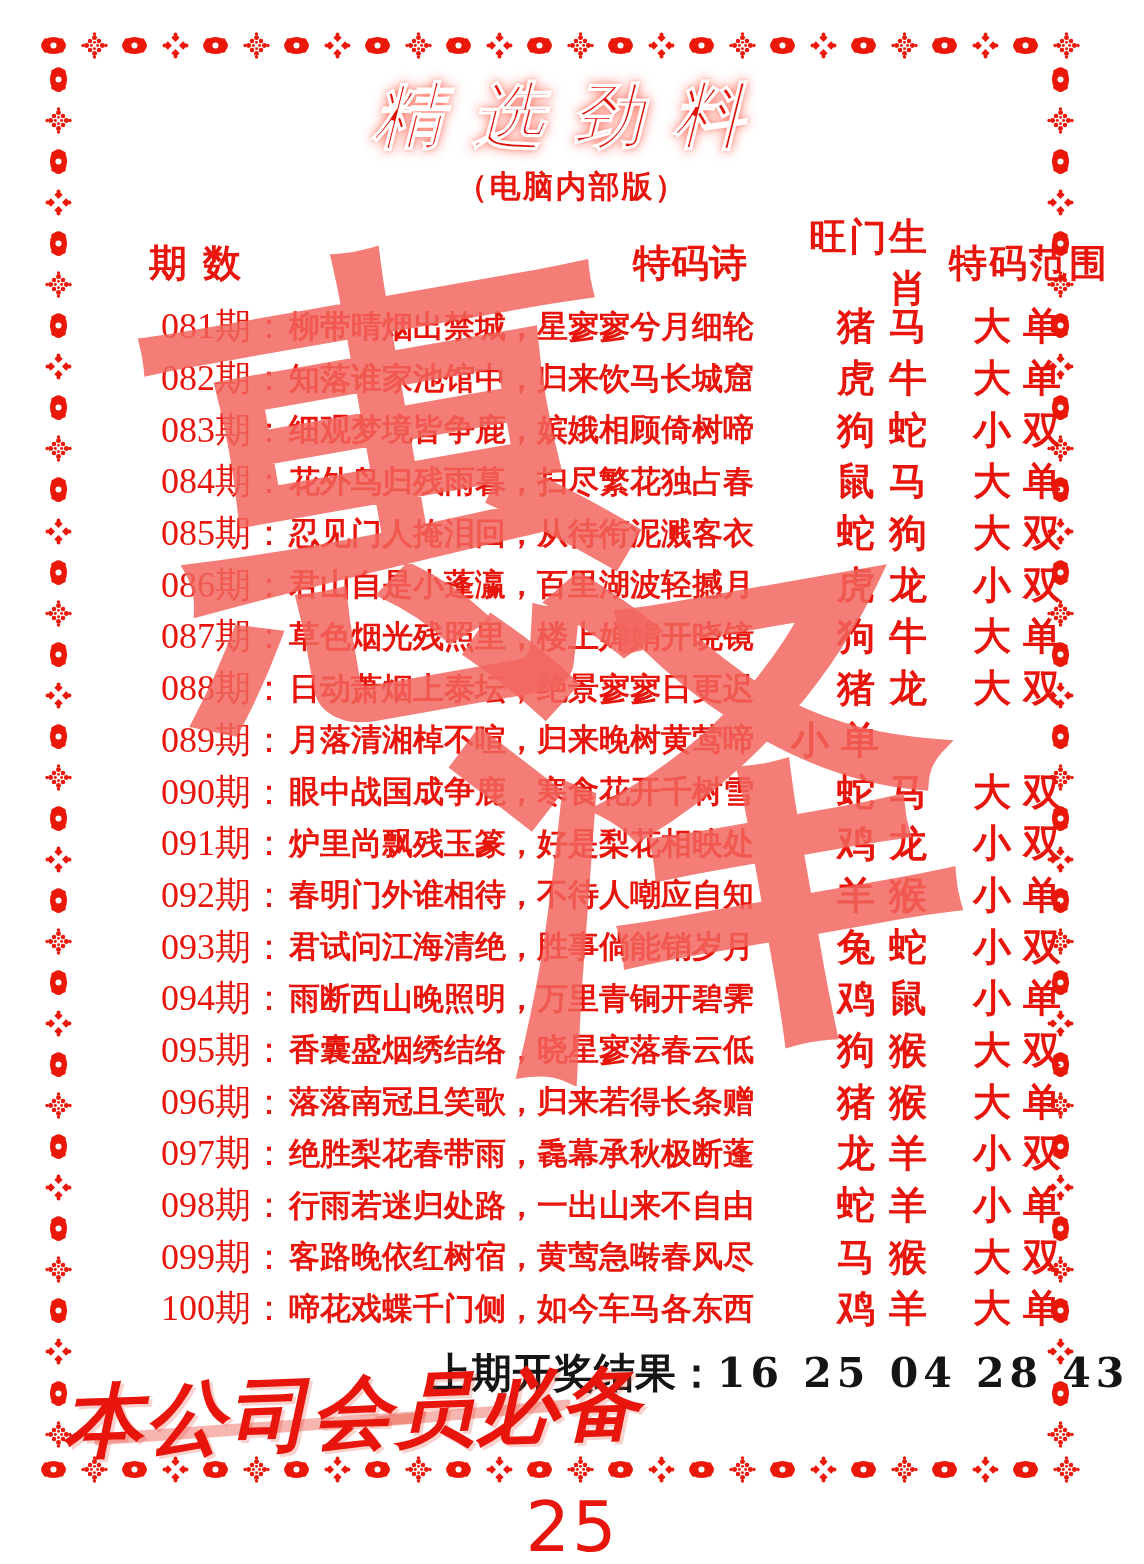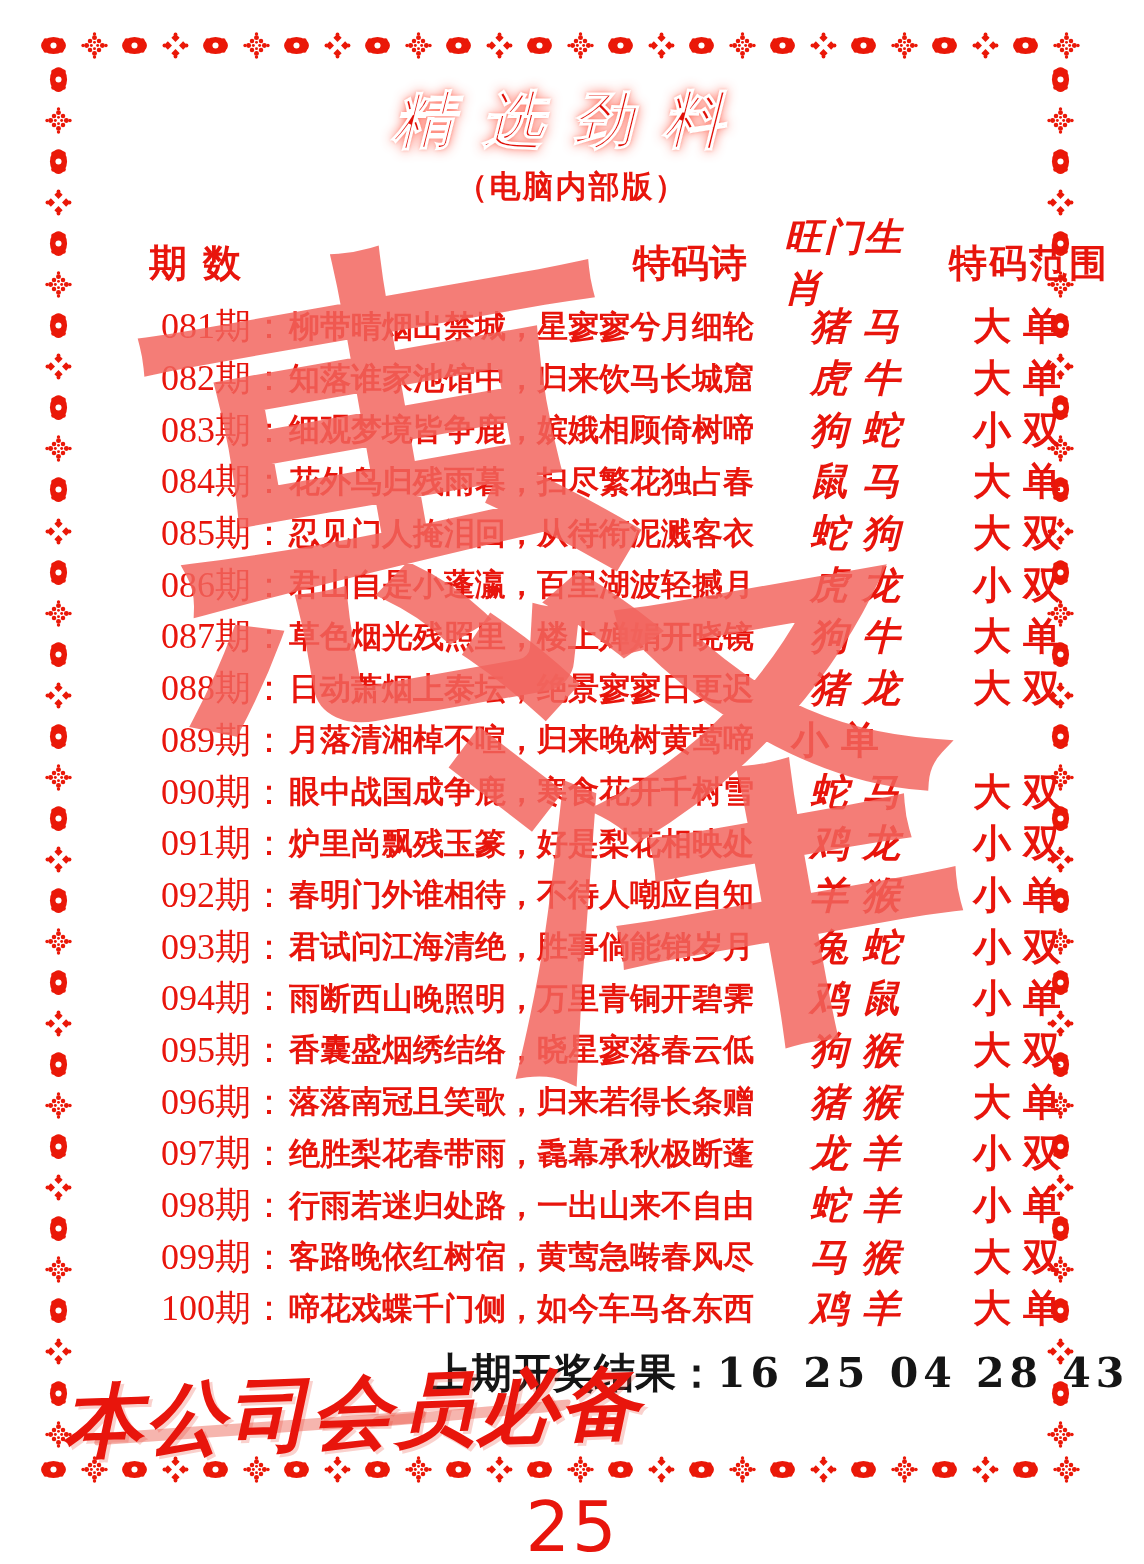--- a/index.html
+++ b/index.html
@@ -10,39 +10,39 @@
   }
   
   .border-strip{position:absolute;display:flex;justify-content:space-between;z-index:1;}
   #border-top{left:40px;top:26px;width:1040px;height:38px;flex-direction:row;align-items:center;}
   #border-bottom{left:40px;top:1450px;width:1040px;height:38px;flex-direction:row;align-items:center;}
   #border-left{left:39px;top:66px;width:38px;height:1382px;flex-direction:column;align-items:center;}
   #border-right{left:1041px;top:66px;width:38px;height:1382px;flex-direction:column;align-items:center;}
   .orn{width:27px;height:27px;flex:0 0 auto;}
   
   #title{
-    position:absolute;left:0;top:78px;width:100%;text-align:center;z-index:3;
-    font-size:62px;font-weight:bold;font-style:italic;letter-spacing:28px;
+    position:absolute;left:0;top:68px;width:100%;text-align:center;z-index:3;
+    font-size:72px;font-weight:bold;font-style:italic;letter-spacing:28px;
     color:#e01008;-webkit-text-stroke:1px #ffffff;
     text-shadow:0 0 12px rgba(255,70,50,.85),0 0 3px rgba(255,150,130,.9);
     white-space:nowrap;
   }
   #subtitle{
     position:absolute;left:0;top:166px;width:100%;text-align:center;z-index:3;
     font-size:31px;font-weight:bold;letter-spacing:2px;
   }
   
   #header-row{
     position:absolute;left:0;top:212px;width:1144px;z-index:3;
     display:flex;align-items:center;padding-left:105px;box-sizing:border-box;
     font-weight:bold;font-size:38px;
   }
   .col-issue{width:128px;margin-left:44px;}
   .col-poem{width:470px;}
-  .col-zodiac{width:145px;margin-left:37px;text-align:left;font-style:italic;}
+  .col-zodiac{width:145px;margin-left:37px;text-align:right;}
   .col-range{width:145px;margin-left:20px;text-align:left;}
   #header-row .col-issue{letter-spacing:16px;}
   #header-row .col-poem{text-align:right;padding-left:30px;box-sizing:border-box;}
   #header-row .col-zodiac{letter-spacing:2px;}
   #header-row .col-range{letter-spacing:2px;width:165px;}
   #table-rows{position:absolute;left:12px;top:301px;width:1144px;z-index:2;}
   .trow{display:flex;align-items:center;height:51.7px;padding-left:105px;box-sizing:border-box;}
   .trow .col-issue{font-size:36px;white-space:nowrap;}
   .trow .col-poem{font-size:31px;font-weight:600;white-space:nowrap;}
   .trow .col-zodiac{font-size:38px;font-weight:bold;letter-spacing:14px;padding-left:14px;box-sizing:border-box;white-space:nowrap;}

